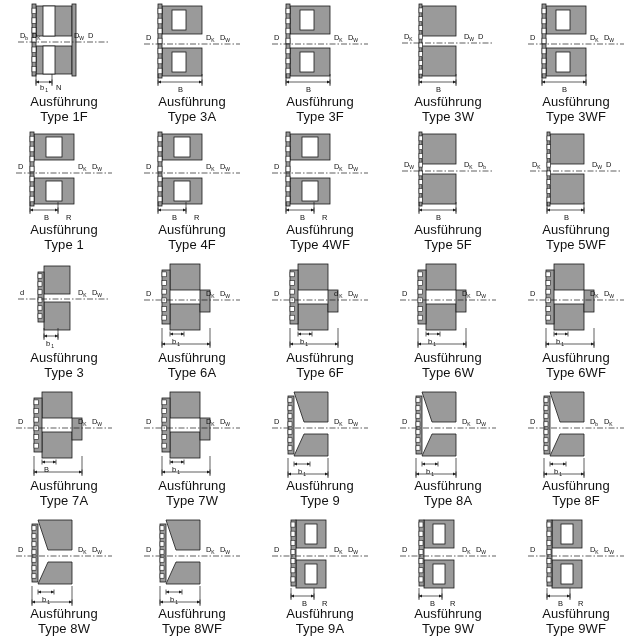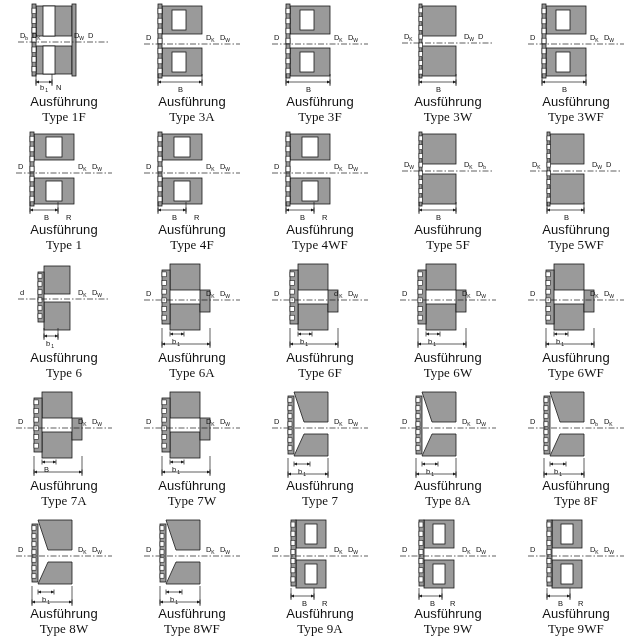--- a/index.html
+++ b/index.html
@@ -46,21 +46,21 @@
   }
   .caption {
     margin-top: 1px;
     text-align: center;
     line-height: 1.12;
     font-size: 13px;
     letter-spacing: 0.1px;
     color: #111111;
   }
   .caption .l1 { display: block; }
-  .caption .l2 { display: block; font-family: Liberation Serif, serif; }
+  .caption .l2 { display: block; }
   
   .dimtext {
     font-family: "Liberation Sans", sans-serif;
     font-size: 7.5px;
     fill: #111111;
   }
   .dimtext.sub {
     font-size: 5px;
   }
 </style>
@@ -459,21 +459,21 @@
             <polygon points="36,78 39,76.4 39,79.6" fill="#1a1a1a"></polygon>
             <polygon points="50,78 47,76.4 47,79.6" fill="#1a1a1a"></polygon>
             <text x="38" y="88" class="dimtext">b</text>
             <text x="43.2" y="90.2" class="dimtext sub">1</text>
             <line x1="36" y1="70" x2="36" y2="82" stroke="#1a1a1a" stroke-width="0.7"></line>
             <line x1="50" y1="70" x2="50" y2="82" stroke="#1a1a1a" stroke-width="0.7"></line>
           </svg>
         </div>
         <div class="caption">
           <span class="l1">Ausführung</span>
-          <span class="l2">Type 6</span>
+          <span class="l2">Type 3</span>
         </div>
       </div>
       <div class="cell">
         <div class="fig">
           <svg width="112" height="92" viewBox="0 0 112 92">
             <rect x="34" y="6" width="30" height="26" fill="#9a9a9a" stroke="#1a1a1a" stroke-width="0.8"></rect>
             <rect x="34" y="46" width="30" height="26" fill="#9a9a9a" stroke="#1a1a1a" stroke-width="0.8"></rect>
             <rect x="26" y="12" width="8" height="54" fill="#9a9a9a" stroke="#1a1a1a" stroke-width="0.8"></rect>
             <rect x="26" y="13.906666666666666" width="4.5" height="4.8533333333333335" fill="#ffffff" stroke="#1a1a1a" stroke-width="0.6"></rect>
             <rect x="26" y="22.57333333333333" width="4.5" height="4.8533333333333335" fill="#ffffff" stroke="#1a1a1a" stroke-width="0.6"></rect>
@@ -738,21 +738,21 @@
             <line x1="24" y1="85.5" x2="24" y2="90.5" stroke="#1a1a1a" stroke-width="0.7"></line>
             <line x1="64" y1="85.5" x2="64" y2="90.5" stroke="#1a1a1a" stroke-width="0.7"></line>
             <polygon points="24,88 27,86.4 27,89.6" fill="#1a1a1a"></polygon>
             <polygon points="64,88 61,86.4 61,89.6" fill="#1a1a1a"></polygon>
             <line x1="24" y1="72" x2="24" y2="92" stroke="#1a1a1a" stroke-width="0.7"></line>
             <line x1="64" y1="72" x2="64" y2="92" stroke="#1a1a1a" stroke-width="0.7"></line>
           </svg>
         </div>
         <div class="caption">
           <span class="l1">Ausführung</span>
-          <span class="l2">Type 7</span>
+          <span class="l2">Type 9</span>
         </div>
       </div>
       <div class="cell">
         <div class="fig">
           <svg width="112" height="92" viewBox="0 0 112 92">
             <polygon points="30,6 64,6 64,36 40,36" fill="#9a9a9a" stroke="#1a1a1a" stroke-width="0.8"></polygon>
             <polygon points="30,70 64,70 64,48 40,48" fill="#9a9a9a" stroke="#1a1a1a" stroke-width="0.8"></polygon>
             <rect x="24" y="10" width="6" height="58" fill="#9a9a9a" stroke="#1a1a1a" stroke-width="0.8"></rect>
             <rect x="24" y="11.76" width="4" height="4.48" fill="#ffffff" stroke="#1a1a1a" stroke-width="0.6"></rect>
             <rect x="24" y="19.76" width="4" height="4.48" fill="#ffffff" stroke="#1a1a1a" stroke-width="0.6"></rect>

